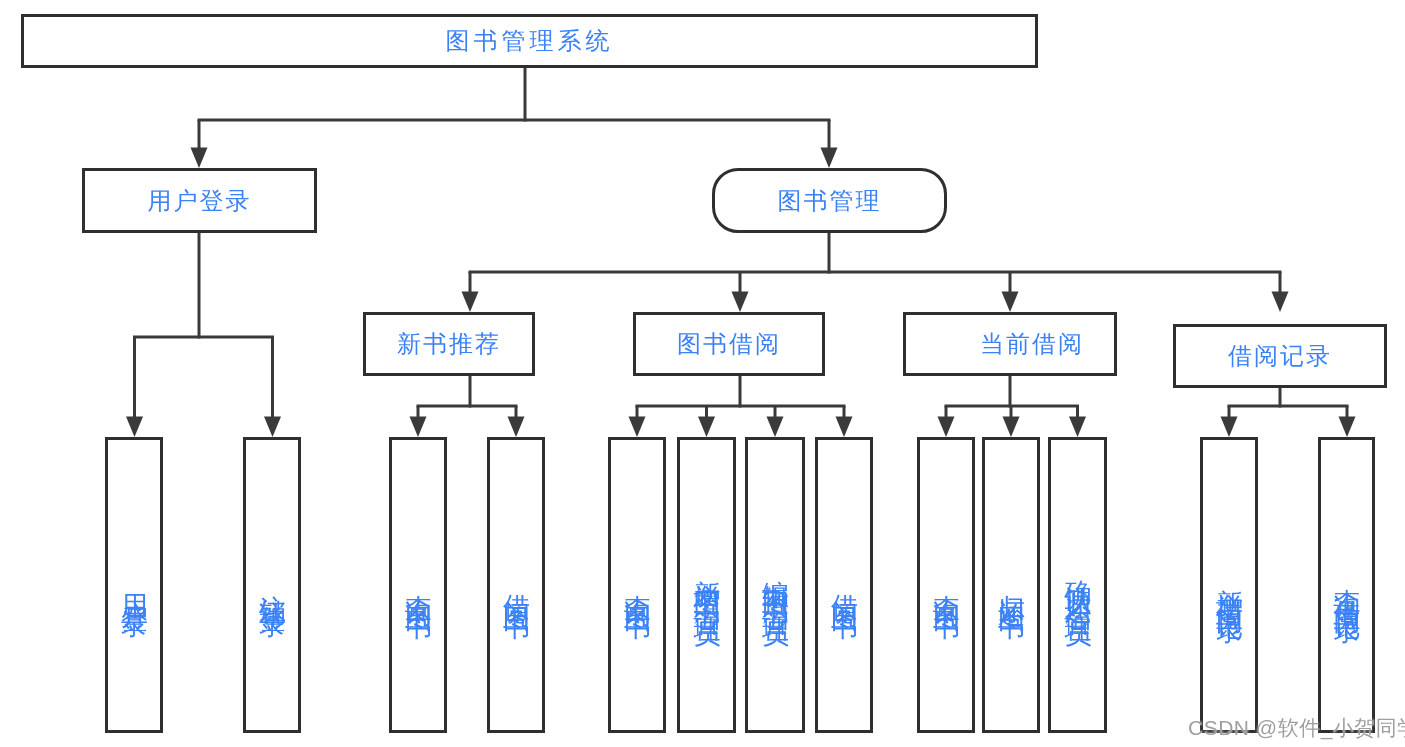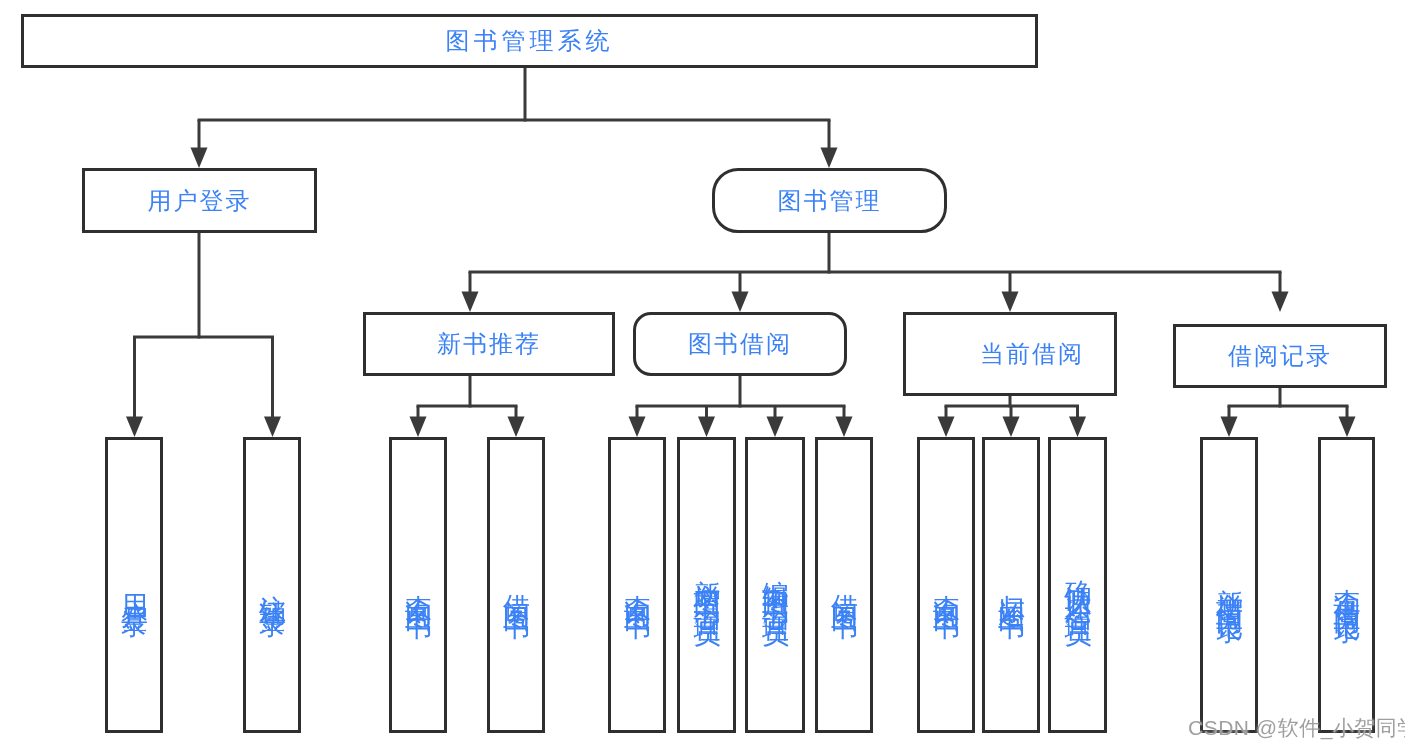--- a/index.html
+++ b/index.html
@@ -104,27 +104,27 @@
     <span>图书管理系统</span>
   </div>
 
   <div class="node h" style="left:82px;top:168px;width:235px;height:65px;">
     <span>用户登录</span>
   </div>
   <div class="node h" style="left:712px;top:168px;width:235px;height:65px;border-radius:26px;">
     <span>图书管理</span>
   </div>
 
-  <div class="node h" style="left:363px;top:312px;width:252px;height:64px;">
+  <div class="node h" style="left:363px;top:312px;width:172px;height:64px;">
     <span>新书推荐</span>
   </div>
-  <div class="node h" style="left:633px;top:312px;width:214px;height:64px;border-radius:18px;">
+  <div class="node h" style="left:633px;top:312px;width:192px;height:64px;">
     <span>图书借阅</span>
   </div>
-  <div class="node h" style="left:903px;top:312px;width:214px;height:84px;padding-left:44px;">
+  <div class="node h" style="left:903px;top:312px;width:214px;height:64px;padding-left:44px;">
     <span>当前借阅</span>
   </div>
   <div class="node h" style="left:1173px;top:324px;width:214px;height:64px;">
     <span>借阅记录</span>
   </div>
 
   <div class="node v" style="left:105px;top:437px;width:58px;height:296px;">
     <span>用户登录</span>
   </div>
   <div class="node v" style="left:243px;top:437px;width:58px;height:296px;">

